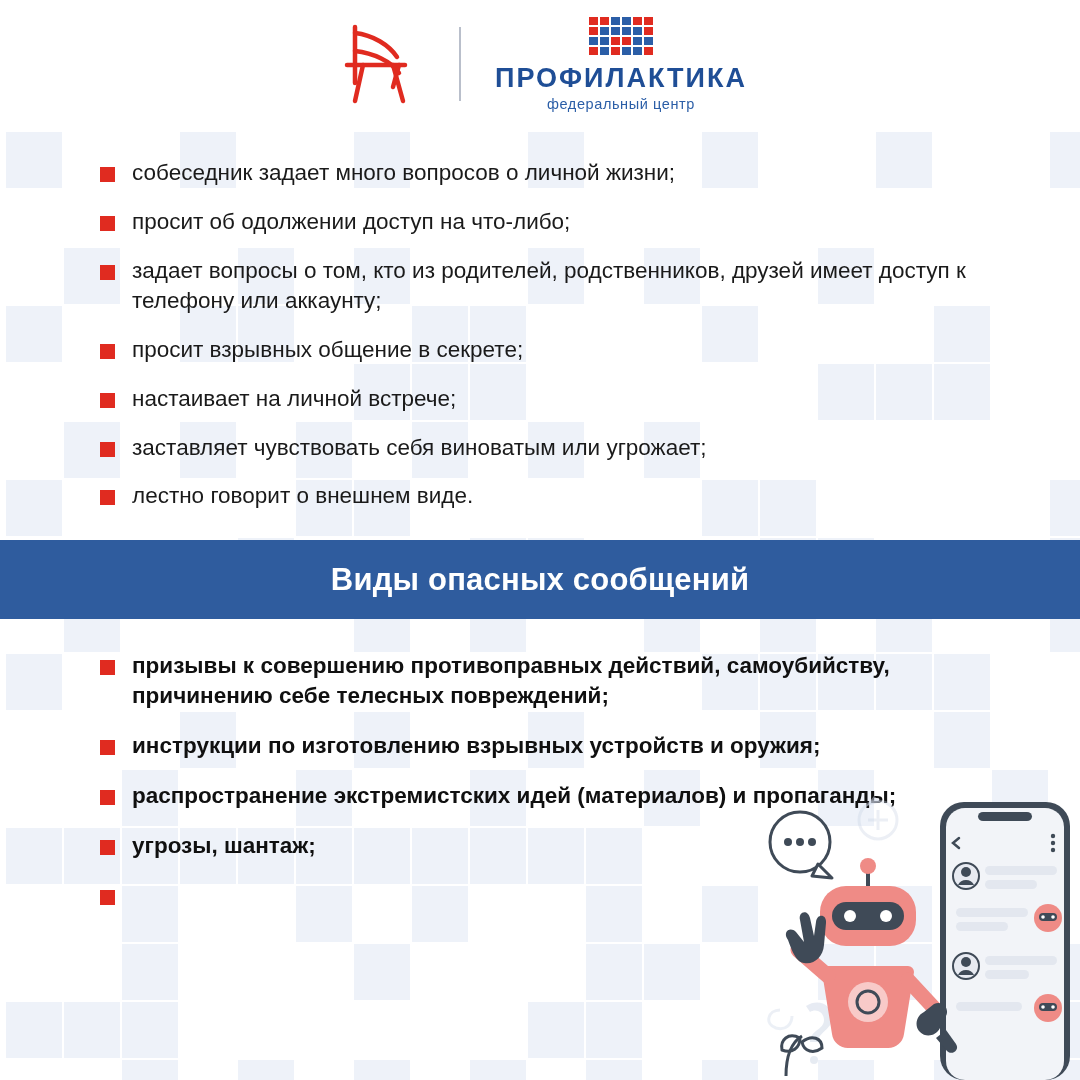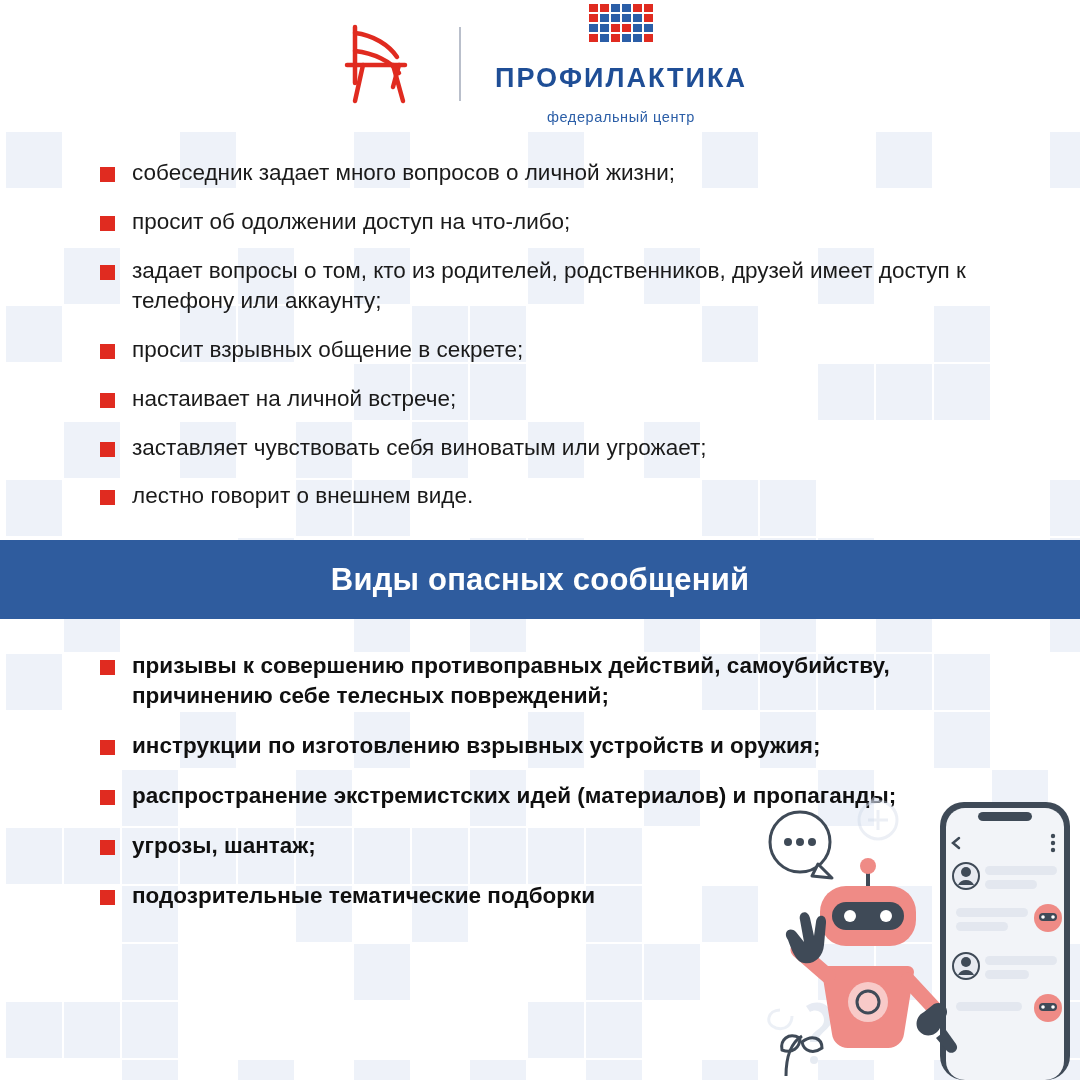--- a/index.html
+++ b/index.html
@@ -41,21 +41,21 @@
   }
   .logo-divider {
     width: 2px;
     height: 74px;
     background: #b9bfcb;
   }
   .logo-right {
     display: flex;
     flex-direction: column;
     align-items: center;
-    gap: 18px;
+    gap: 5px;
   }
   .logo-grid {
     display: grid;
     grid-template-columns: repeat(6, 9px);
     grid-template-rows: repeat(4, 8px);
     gap: 2px;
     margin-bottom: 5px;
   }
   .logo-grid i { display: block; width: 9px; height: 8px; background: #2b5ea7; }
   .logo-grid i.red { background: #e02b20; }
@@ -355,21 +355,20 @@
       <div class="item">
         <span class="bullet"></span>
         <span class="item-text">распространение экстремистских идей (материалов) и пропаганды;</span>
       </div>
       <div class="item">
         <span class="bullet"></span>
         <span class="item-text">угрозы, шантаж;</span>
       </div>
       <div class="item">
         <span class="bullet"></span>
-        <span class="item-text">подозрительные тематические подборки</span>
       </div>
     </div>
 
   <div class="illustration">
     <svg viewBox="0 0 330 300" width="330" height="300" aria-hidden="true">
 
       <g opacity="0.35" fill="none" stroke="#c9d3e4" stroke-width="3">
         <circle cx="128" cy="40" r="19"></circle>
         <path d="M118 40 h20 M128 30 v20"></path>
         <path d="M30 230 c-12 0 -16 14 -4 18 c10 3 16 -4 16 -12"></path>

